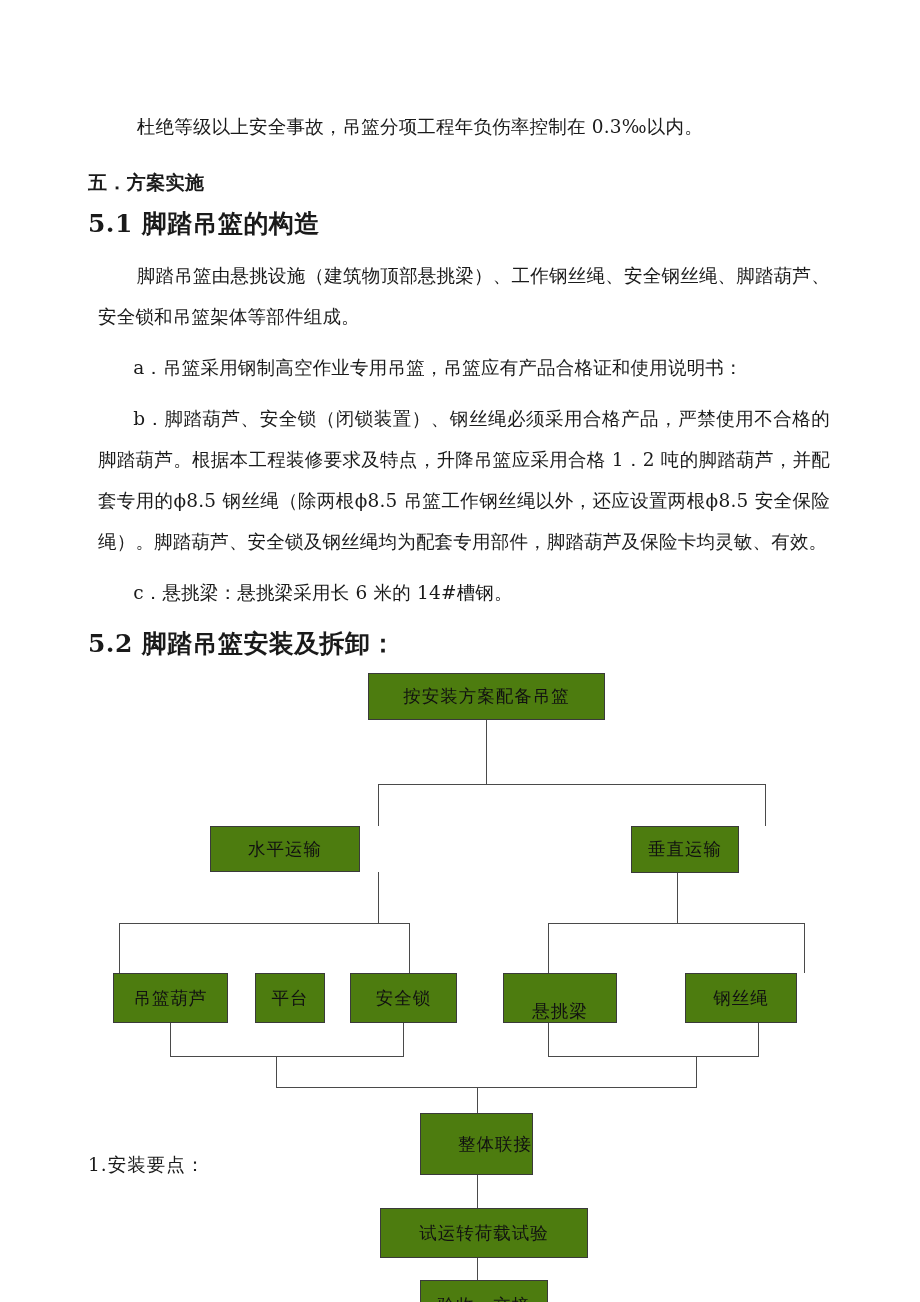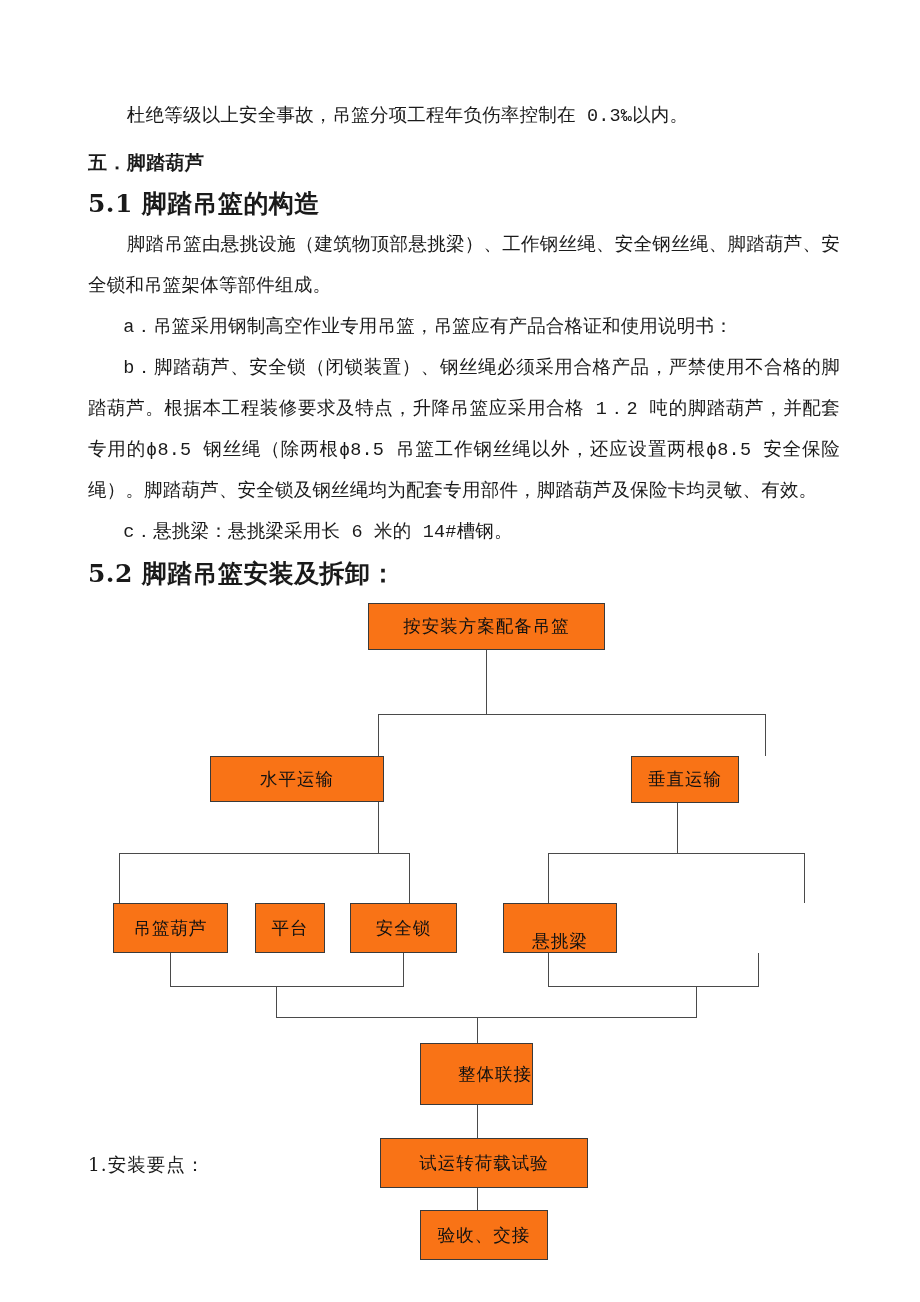--- a/index.html
+++ b/index.html
@@ -26,22 +26,21 @@
     width: 752px;
   }
 
   
   .para {
     font-size: 18.5px;
     line-height: 41px;
     text-align: justify;
     text-justify: inter-ideograph;
     letter-spacing: 0.2px;
-    margin: 0;
-    font-family: Liberation Mono, monospace;
+    margin: 10px;
   }
   .para.indent {
     text-indent: 2.1em;
   }
   .para.indent-sm {
     text-indent: 1.9em;
   }
   .heading {
     font-size: 19px;
     line-height: 42px;
@@ -58,21 +57,21 @@
   .flow {
     position: relative;
     width: 752px;
     height: 580px;
     margin: 0;
   }
   .node {
     position: absolute;
     box-sizing: border-box;
     border: 1.4px solid #3a3a3a;
-    background: #f97316;
+    background: #4d7c0f;
     display: flex;
     align-items: center;
     justify-content: center;
     font-size: 17.5px;
     line-height: 1.2;
     letter-spacing: 1px;
     color: #111;
     text-align: center;
     white-space: nowrap;
   }
@@ -96,21 +95,21 @@
 <body>
 
 <div class="page">
 
   <div class="content">
 
     <p class="para indent">杜绝等级以上安全事故，吊篮分项工程年负伤率控制在 0.3‰以内。</p>
 
     <div class="gap-1"></div>
 
-    <h2 class="heading">五．脚踏葫芦</h2>
+    <h2 class="heading">五．方案实施</h2>
 
     <h3 class="heading sub">5.1 脚踏吊篮的构造</h3>
 
     <p class="para indent">脚踏吊篮由悬挑设施（建筑物顶部悬挑梁）、工作钢丝绳、安全钢丝绳、脚踏葫芦、安全锁和吊篮架体等部件组成。</p>
 
     <p class="para indent-sm">a．吊篮采用钢制高空作业专用吊篮，吊篮应有产品合格证和使用说明书：</p>
 
     <p class="para indent-sm">b．脚踏葫芦、安全锁（闭锁装置）、钢丝绳必须采用合格产品，严禁使用不合格的脚踏葫芦。根据本工程装修要求及特点，升降吊篮应采用合格 1．2 吨的脚踏葫芦，并配套专用的ϕ8.5 钢丝绳（除两根ϕ8.5 吊篮工作钢丝绳以外，还应设置两根ϕ8.5 安全保险绳）。脚踏葫芦、安全锁及钢丝绳均为配套专用部件，脚踏葫芦及保险卡均灵敏、有效。</p>
 
     <p class="para indent-sm">c．悬挑梁：悬挑梁采用长 6 米的 14#槽钢。</p>
@@ -123,21 +122,21 @@
       <div class="node" style="left:280px; top:8px; width:237px; height:47px;">
         <span>按安装方案配备吊篮</span>
       </div>
 
       <div class="ln v" style="left:398px; top:55px; height:65px;"></div>
 
       <div class="ln h" style="left:290px; top:119px; width:388px;"></div>
       <div class="ln v" style="left:290px; top:119px; height:42px;"></div>
       <div class="ln v" style="left:677px; top:119px; height:42px;"></div>
 
-      <div class="node" style="left:122px; top:161px; width:174px; height:46px;">
+      <div class="node" style="left:122px; top:161px; width:150px; height:46px;">
         <span>水平运输</span>
       </div>
       <div class="node" style="left:527px; top:161px; width:108px; height:47px;margin-left:16px;">
         <span>垂直运输</span>
       </div>
 
       <div class="ln v" style="left:290px; top:207px; height:52px;"></div>
       <div class="ln h" style="left:31px; top:258px; width:291px;"></div>
       <div class="ln v" style="left:31px; top:258px; height:50px;"></div>
       <div class="ln v" style="left:321px; top:258px; height:50px;"></div>
@@ -152,20 +151,23 @@
       </div>
       <div class="node" style="left:167px; top:308px; width:70px; height:50px;">
         <span>平台</span>
       </div>
       <div class="node" style="left:262px; top:308px; width:107px; height:50px;">
         <span>安全锁</span>
       </div>
       <div class="node" style="left:415px; top:308px; width:114px; height:50px;align-items:flex-end;">
         <span>悬挑梁</span>
       </div>
+      <div class="node" style="left:597px; top:308px; width:112px; height:50px;">
+        <span>钢丝绳</span>
+      </div>
 
       <div class="ln v" style="left:82px; top:358px; height:34px;"></div>
       <div class="ln v" style="left:315px; top:358px; height:34px;"></div>
       <div class="ln h" style="left:82px; top:391px; width:234px;"></div>
       <div class="ln v" style="left:188px; top:391px; height:32px;"></div>
 
       <div class="ln v" style="left:460px; top:358px; height:34px;"></div>
       <div class="ln v" style="left:670px; top:358px; height:34px;"></div>
       <div class="ln h" style="left:460px; top:391px; width:211px;"></div>
       <div class="ln v" style="left:608px; top:391px; height:32px;"></div>

